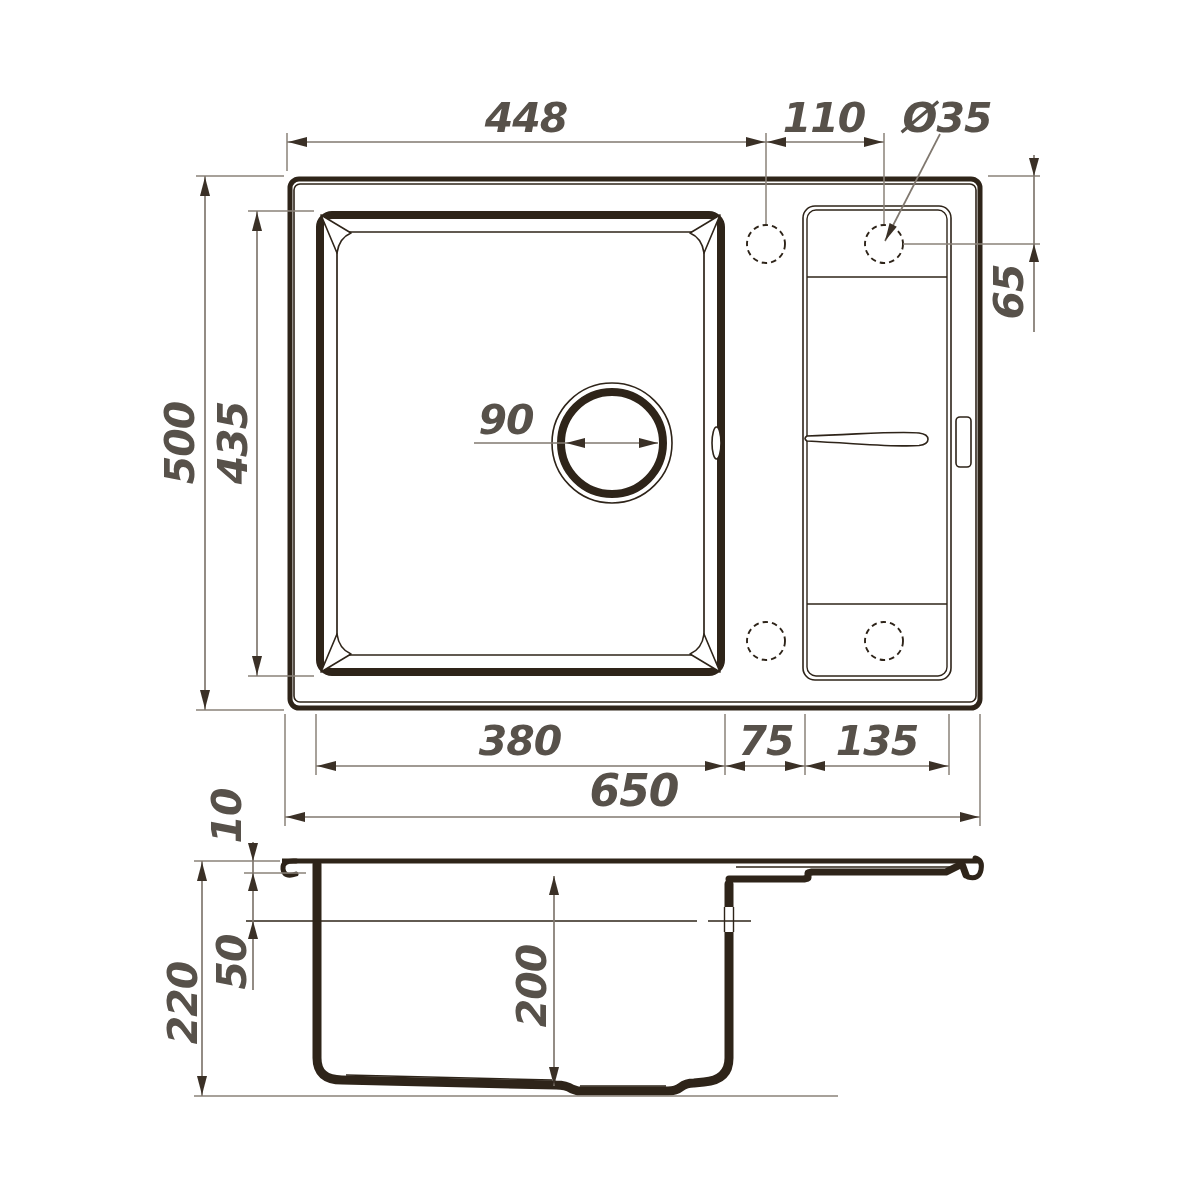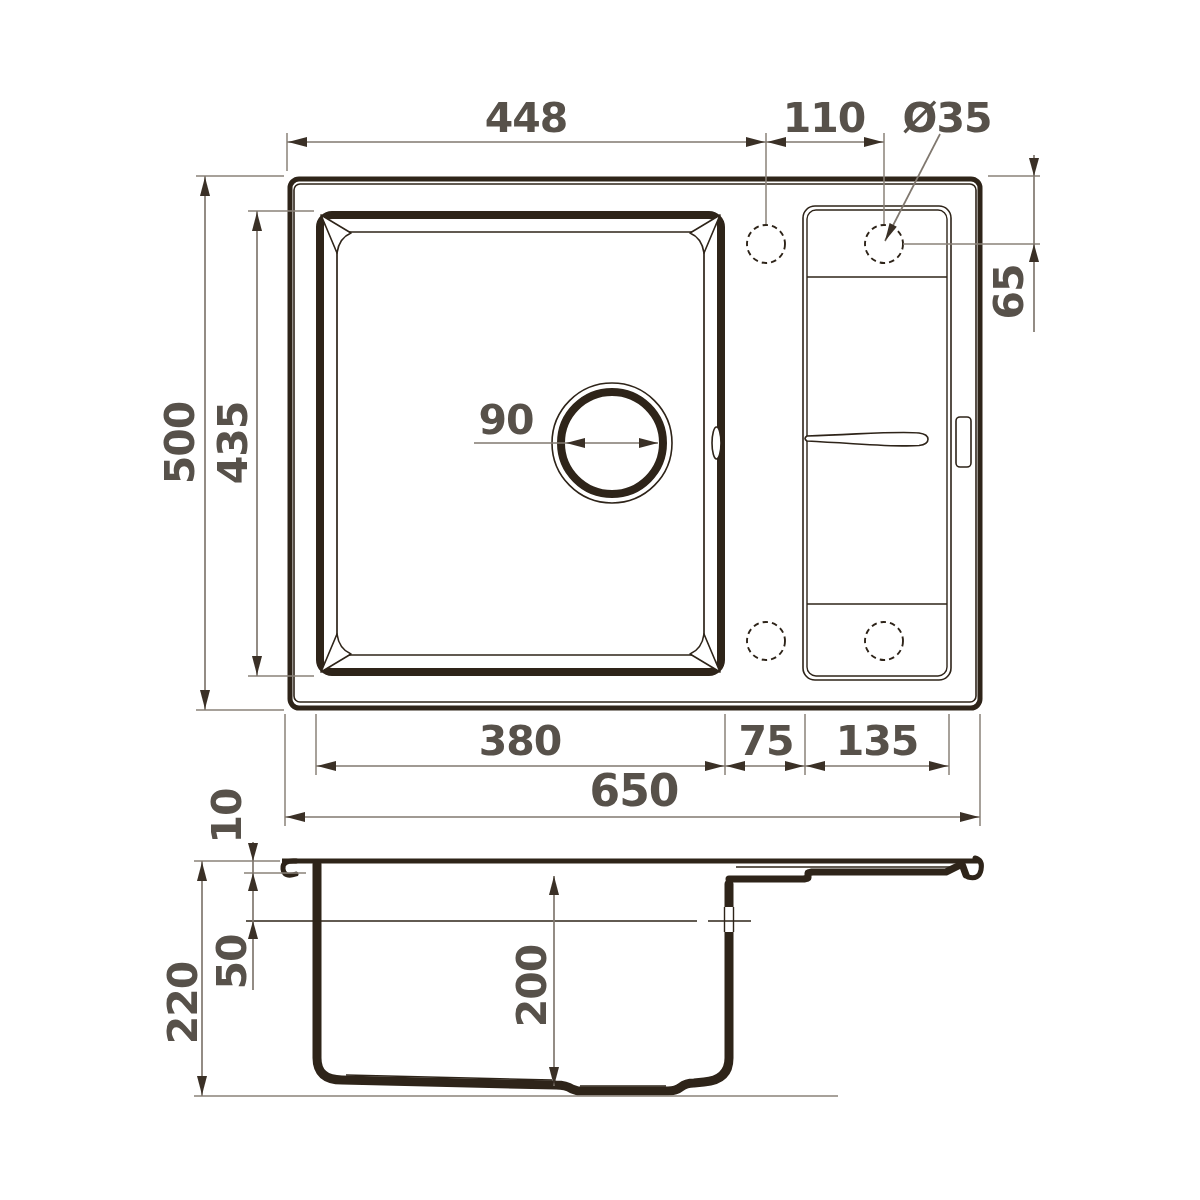--- a/index.html
+++ b/index.html
@@ -1,16 +1,16 @@
 <!DOCTYPE html>
 <html><head>
 <meta charset="utf-8">
 <style>
   html,body{margin:0;padding:0;background:#ffffff;}
-  .canvas{position:relative;width:1040px;height:1200px;background:#ffffff;overflow:hidden;}
+  .canvas{position:relative;width:1040px;height:1200px;background:#ffffff;overflow:hidden;font-style:italic;}
   svg{display:block;}
   text{font-family:"DejaVu Sans","Liberation Sans",sans-serif;font-weight:700;fill:#57514a;}
   .dim-num{font-size:41px;letter-spacing:-1px;}
   .dim-num-big{font-size:44px;letter-spacing:-1px;}
   .objline{stroke:#2e2419;fill:none;}
   .dimline{stroke:#80786f;stroke-width:1.7;fill:none;}
   .extline{stroke:#8a8279;stroke-width:1.5;fill:none;}
   .arrow{fill:#3a3026;stroke:none;}
   .dashhole{stroke:#2e2419;stroke-width:1.9;fill:none;stroke-dasharray:5.5 4;}
 </style>

